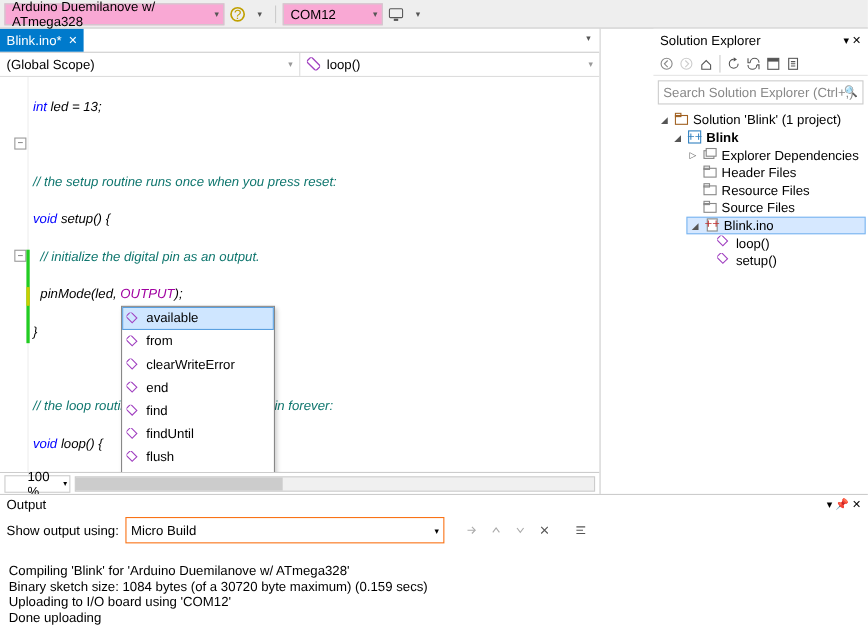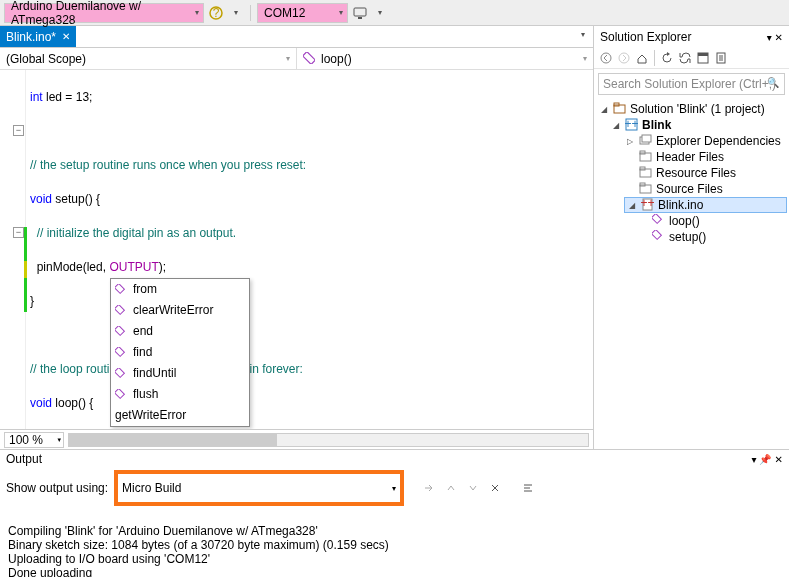--- a/index.html
+++ b/index.html
@@ -1,65 +1,65 @@
 <!DOCTYPE html>
 <html><head>
 <meta charset="utf-8">
 <style>
 * { margin: 0; padding: 0; box-sizing: border-box; font-family: "Segoe UI", Tahoma, sans-serif; font-size: 12px; }
 body { width: 789px; height: 577px; background: #fff; overflow: hidden; display: flex; flex-direction: column; }
 .toolbar { height: 26px; background: #eee; border-bottom: 1px solid #ccc; display: flex; align-items: center; padding: 0 4px; gap: 4px; }
 .dropdown { background: #f9a8d4; border: 1px solid #ccc; padding: 2px 18px 2px 6px; position: relative; height: 20px; display: flex; align-items: center; }
 .dropdown::after { content: "▾"; position: absolute; right: 4px; font-size: 8px; color: #555; }
 .ico { width: 16px; height: 16px; display: inline-flex; align-items: center; justify-content: center; font-size: 11px; }
-.main { flex: 1; display: flex; overflow: hidden; }
+.main { flex: 1; display: flex; overflow: hidden; gap: 48px; }
 .left { flex: 1; display: flex; flex-direction: column; border-right: 1px solid #ccc; overflow: hidden; }
 .tabs { height: 22px; background: #fff; display: flex; border-bottom: 1px solid #ccc; }
 .tab { background: #007acc; color: #fff; padding: 2px 6px; display: flex; align-items: center; gap: 6px; }
 .tab-close { color: #fff; font-size: 10px; }
 .scope-bar { display: flex; height: 22px; border-bottom: 1px solid #ddd; }
 .scope-dd { flex: 1; border: none; padding: 2px 6px; position: relative; display: flex; align-items: center; }
 .scope-dd::after { content: "▾"; position: absolute; right: 6px; font-size: 8px; color: #999; }
 .scope-div { width: 1px; background: #ddd; }
 .scope-ico { width: 14px; height: 14px; margin-right: 4px; display: inline-block; }
 .editor { flex: 1; position: relative; overflow: hidden; font-family: Consolas, monospace; font-size: 13px; line-height: 17px; }
 .code { padding: 2px 0 0 30px; position: relative; white-space: pre; }
 .code .kw { color: #0000ff; }
 .code .cm { color: #0f766e; }
 .code .id { color: #a000a0; }
-.code .line { display: block; }
+.code .line { display: block; font-style: italic; }
 .gutter { position: absolute; left: 0; top: 0; width: 26px; height: 100%; background: #fff; border-right: 1px solid #eee; }
 .fold { position: absolute; left: 13px; width: 11px; height: 11px; border: 1px solid #999; font-size: 9px; text-align: center; line-height: 9px; color: #555; background: #fff; }
 .change { position: absolute; left: 24px; width: 3px; }
 .change.g { background: #2c2; }
 .change.y { background: #cc0; }
 .intellisense { position: absolute; background: #fff; border: 1px solid #888; box-shadow: 2px 2px 4px rgba(0,0,0,.2); width: 140px; max-height: 175px; overflow-y: auto; }
 .intellisense-item { padding: 2px 4px; display: flex; align-items: center; gap: 6px; }
 .intellisense-item.sel { background: #cfe6ff; border: 1px solid #5aa0e0; padding: 1px 3px; }
 .meth-ico { width: 12px; height: 12px; display: inline-block; }
 .zoom { height: 20px; border-top: 1px solid #ccc; display: flex; align-items: center; padding: 0 4px; gap: 4px; }
-.zoom-dd { width: 60px; border: 1px solid #ccc; padding: 0 4px; height: 16px; display: flex; align-items: center; position: relative; }
+.zoom-dd { width: 60px; border: 1px solid #ccc; padding: 0 20px; height: 16px; display: flex; align-items: center; position: relative; }
 .zoom-dd::after { content: "▾"; position: absolute; right: 2px; font-size: 7px; }
 .hscroll { flex: 1; height: 14px; background: #f0f0f0; position: relative; border: 1px solid #ccc; }
 .hscroll-thumb { position: absolute; left: 0; top: 0; height: 100%; width: 40%; background: #ccc; }
 .right { width: 195px; background: #fff; display: flex; flex-direction: column; }
 .panel-title { padding: 4px 6px; display: flex; align-items: center; justify-content: space-between; }
 .panel-tools { display: flex; gap: 2px; padding: 2px 4px; border-bottom: 1px solid #e5e5e5; }
 .panel-tools-sep { border-left: 1px solid #ccc; margin: 0 2px; }
 .search { margin: 4px; border: 1px solid #ccc; padding: 3px 4px; color: #888; position: relative; }
 .search::after { content: "🔍"; position: absolute; right: 4px; font-size: 10px; }
 .tree { padding: 2px 2px; overflow: auto; flex: 1; }
 .tree-row { display: flex; align-items: center; padding: 1px 2px; gap: 3px; white-space: nowrap; }
 .tree-row.sel { background: #d6e8ff; border: 1px solid #7cb6f0; padding: 0 1px; }
 .tw { width: 12px; text-align: center; font-size: 8px; color: #555; }
 .ti { width: 14px; height: 14px; display: inline-block; }
 .bottom { height: 128px; border-top: 1px solid #ccc; display: flex; flex-direction: column; }
 .out-title { padding: 2px 6px; display: flex; align-items: center; justify-content: space-between; }
 .out-bar { display: flex; align-items: center; gap: 6px; padding: 2px 6px; }
-.out-dd { width: 290px; border: 4px solid #f97316; padding: 2px 4px; height: 36px; display: flex; align-items: center; position: relative; }
+.out-dd { width: 290px; border: 1px solid #f97316; padding: 2px 4px; height: 24px; display: flex; align-items: center; position: relative; }
 .out-dd::after { content: "▾"; position: absolute; right: 4px; font-size: 8px; }
 .out-body { flex: 1; font-family: Consolas, monospace; font-size: 12px; padding: 2px 8px; white-space: pre; overflow: hidden; position: relative; }
 svg { display: block; }
 </style>
 </head>
 <body>
 
 <div class="toolbar">
   <div class="dropdown" style="width:200px">Arduino Duemilanove w/ ATmega328</div>
   <span class="ico">
@@ -121,20 +121,28 @@
 <span class="line cm">// the loop routine runs over and over again forever:</span>
 <span class="line"><span class="kw">void</span><span> loop() {</span></span>
 
 
 
 
 
 
       </div>
       <div class="intellisense" style="left:110px;top:208px">
+        <div class="intellisense-item sel">
+            <span class="meth-ico">
+              <svg width="11" height="11">
+                <rect x="0" y="2.5" width="8" height="6" transform="rotate(45 5.5 5.5)" fill="none" stroke="#a040c0"></rect>
+              </svg>
+            </span>
+            <span>available</span>
+          </div>
         <div class="intellisense-item">
             <span class="meth-ico">
               <svg width="11" height="11">
                 <rect x="0" y="2.5" width="8" height="6" transform="rotate(45 5.5 5.5)" fill="none" stroke="#a040c0"></rect>
               </svg>
             </span>
             <span>from</span>
           </div>
         <div class="intellisense-item">
             <span class="meth-ico">

